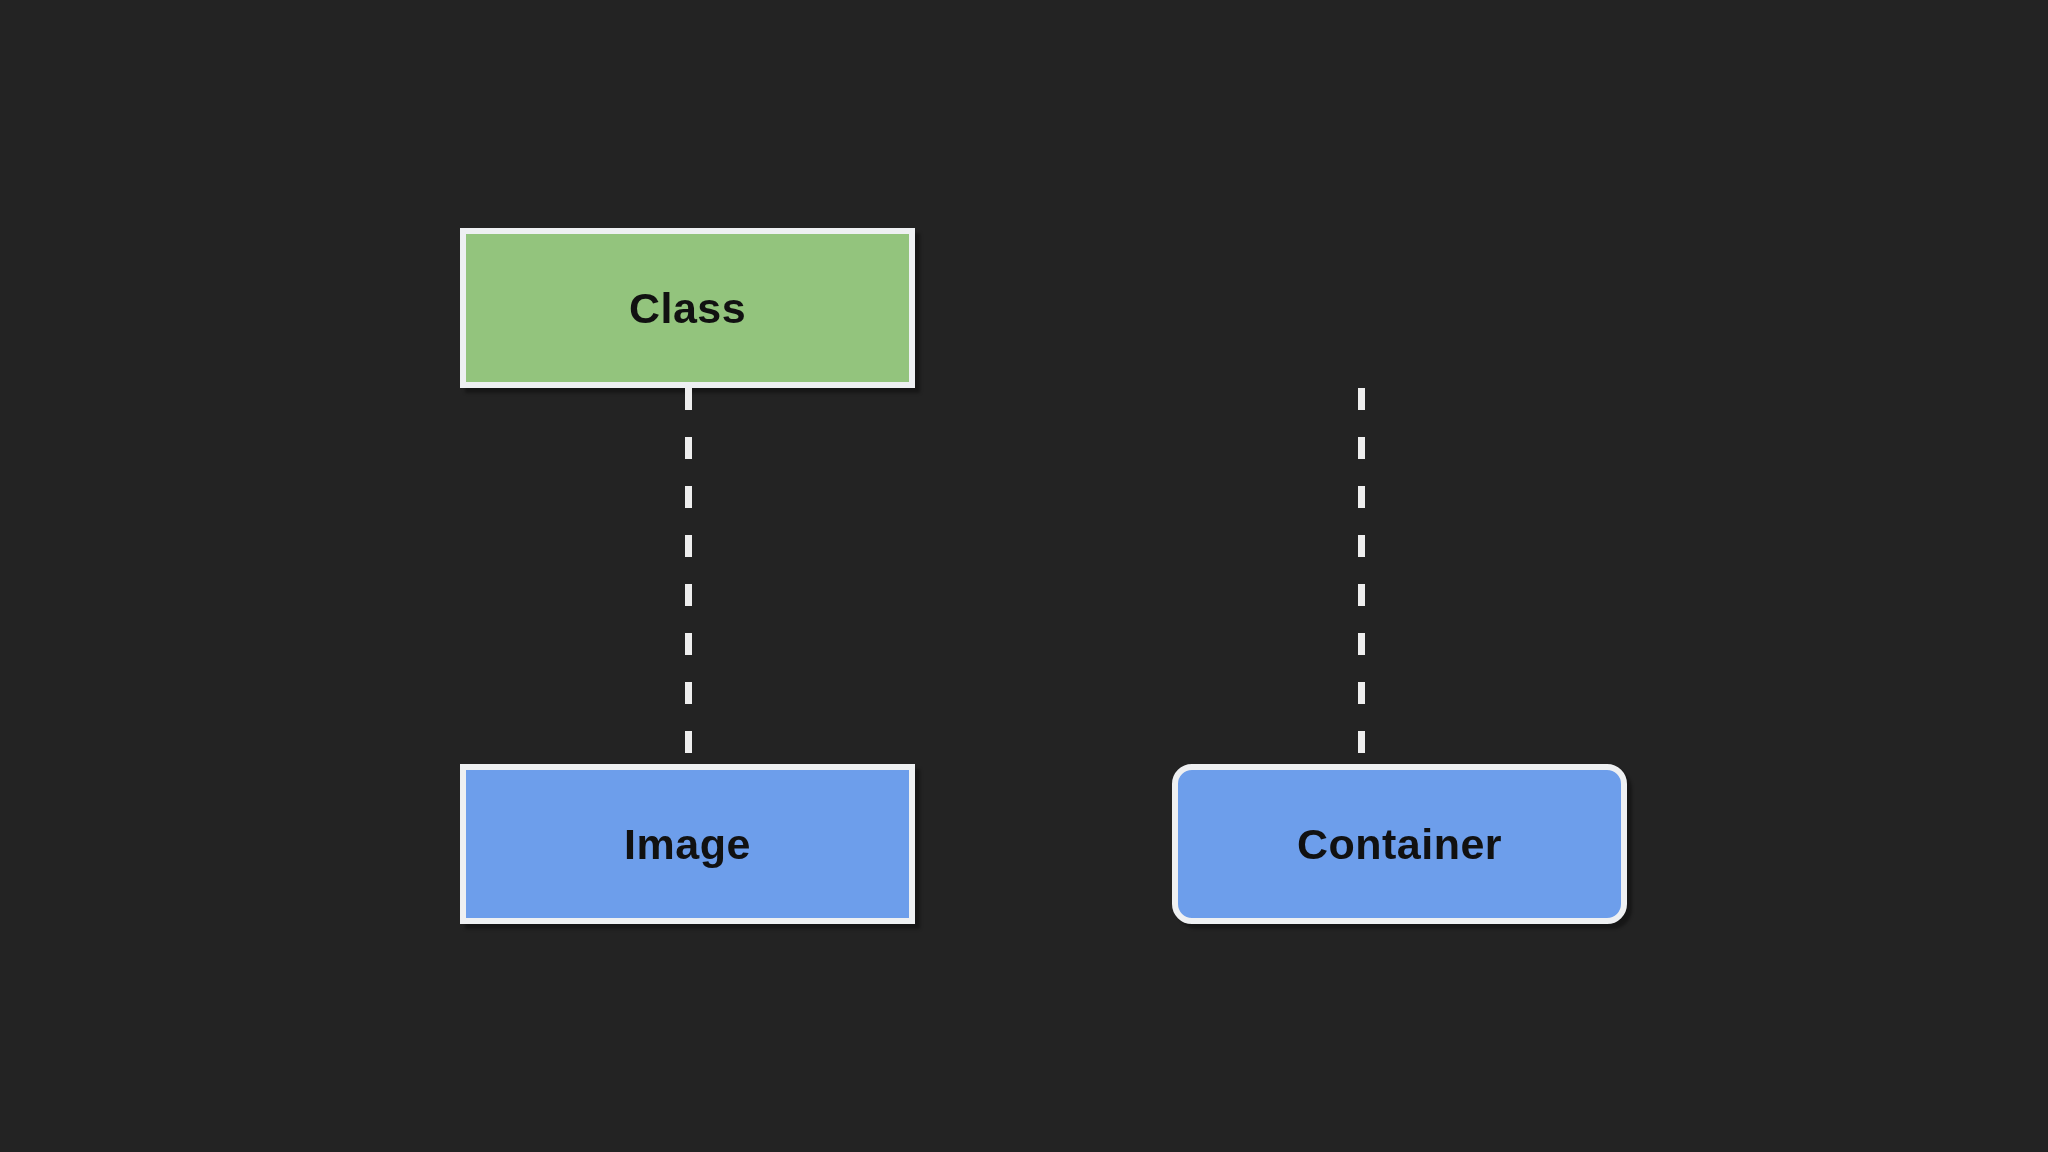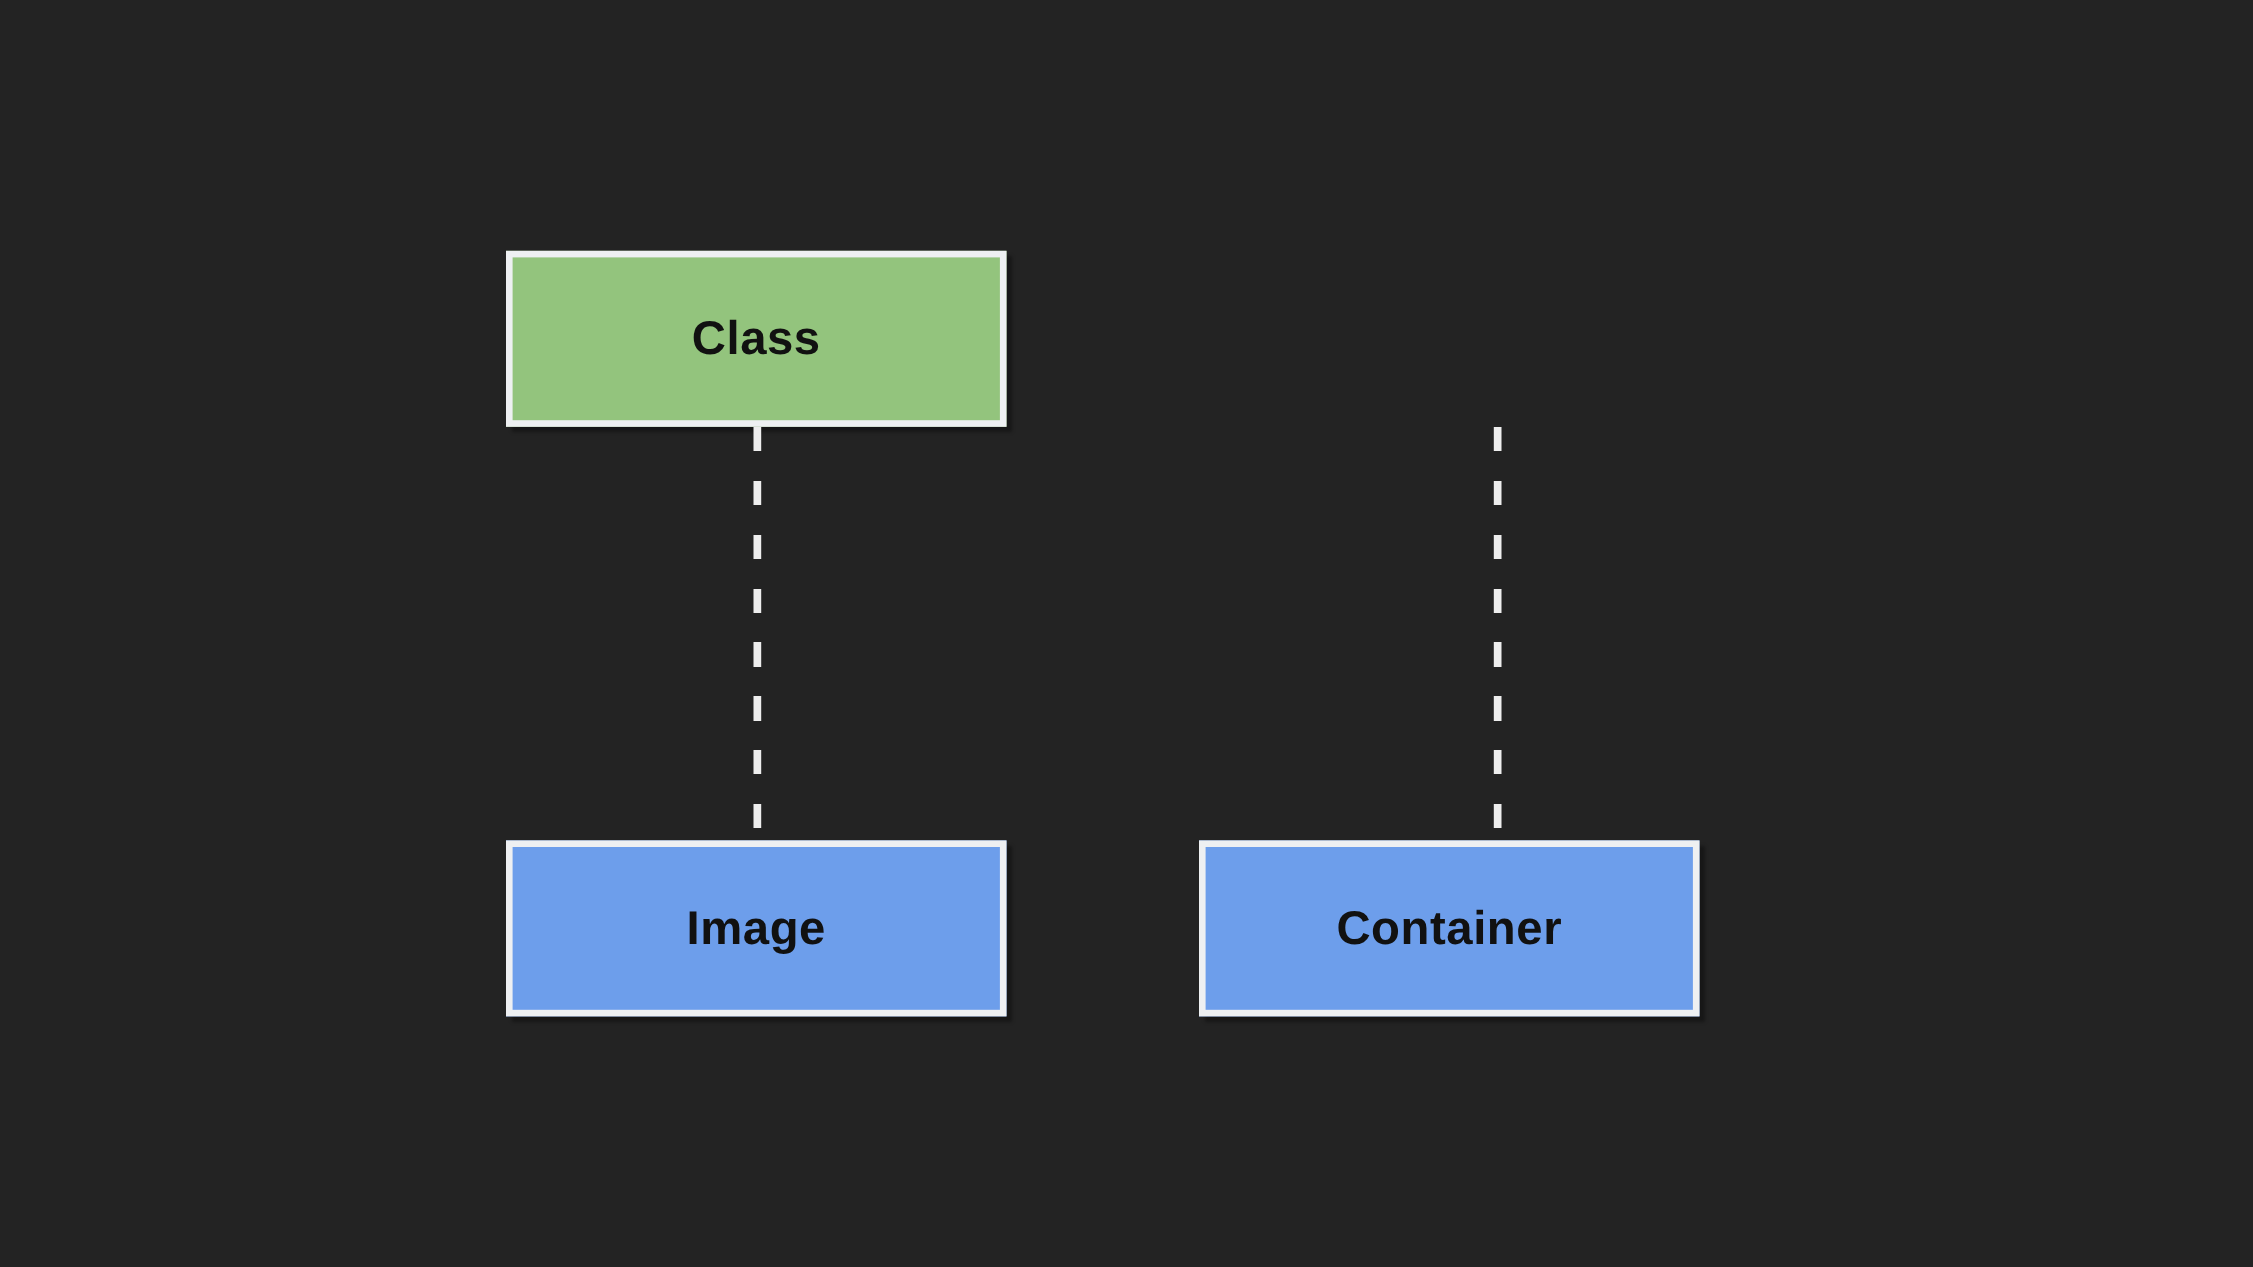--- a/index.html
+++ b/index.html
@@ -32,21 +32,21 @@
   .node-label {
     font-size: 43px;
     font-weight: bold;
     color: var(--text, #111111);
     letter-spacing: 0.5px;
   }
 
   .node-class     { left: 460px;  top: 228px; }
   .node-image     { left: 1134px; top: 228px; }
   .node-object    { left: 460px;  top: 764px; }
-  .node-container { left: 1090px; top: 764px; }
+  .node-container { left: 1172px; top: 764px; border-radius: 20px; }
 
   .edge {
     position: absolute;
     width: 7px;
     top: 388px;
     height: 376px;
     background-image: repeating-linear-gradient(
       to bottom,
       var(--conn, #eeeeee) 0px,
       var(--conn, #eeeeee) 22px,

